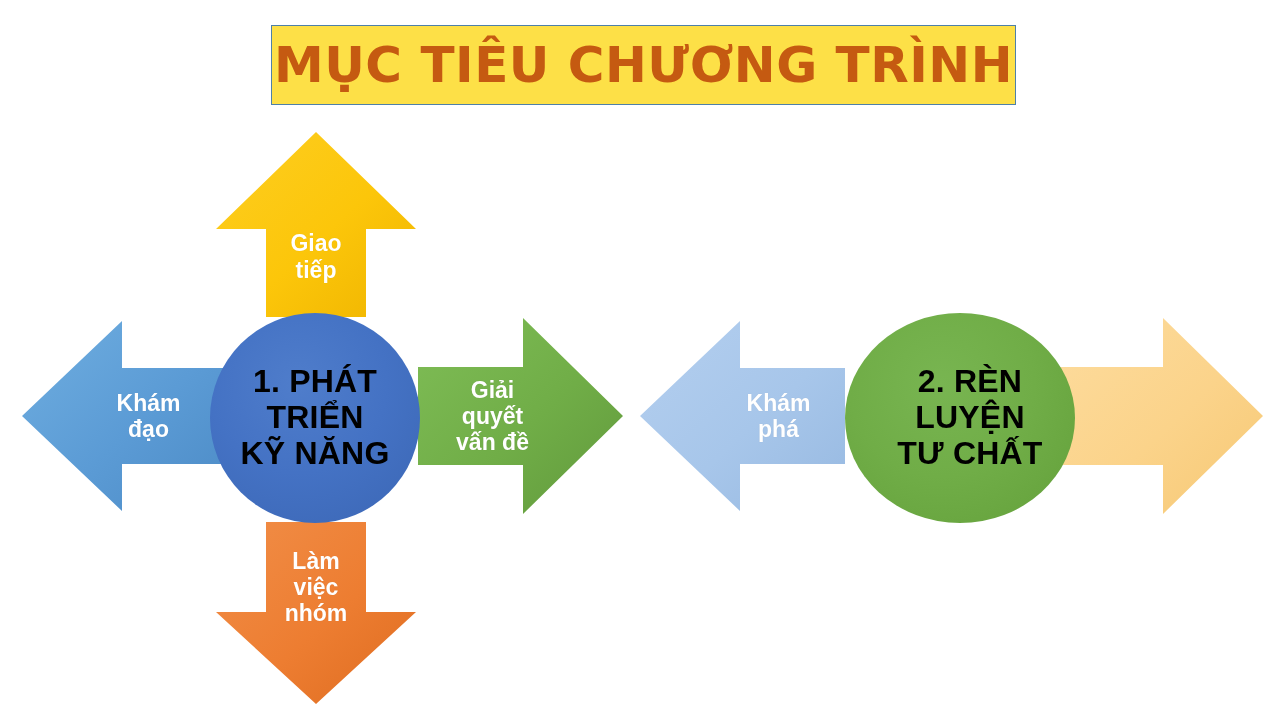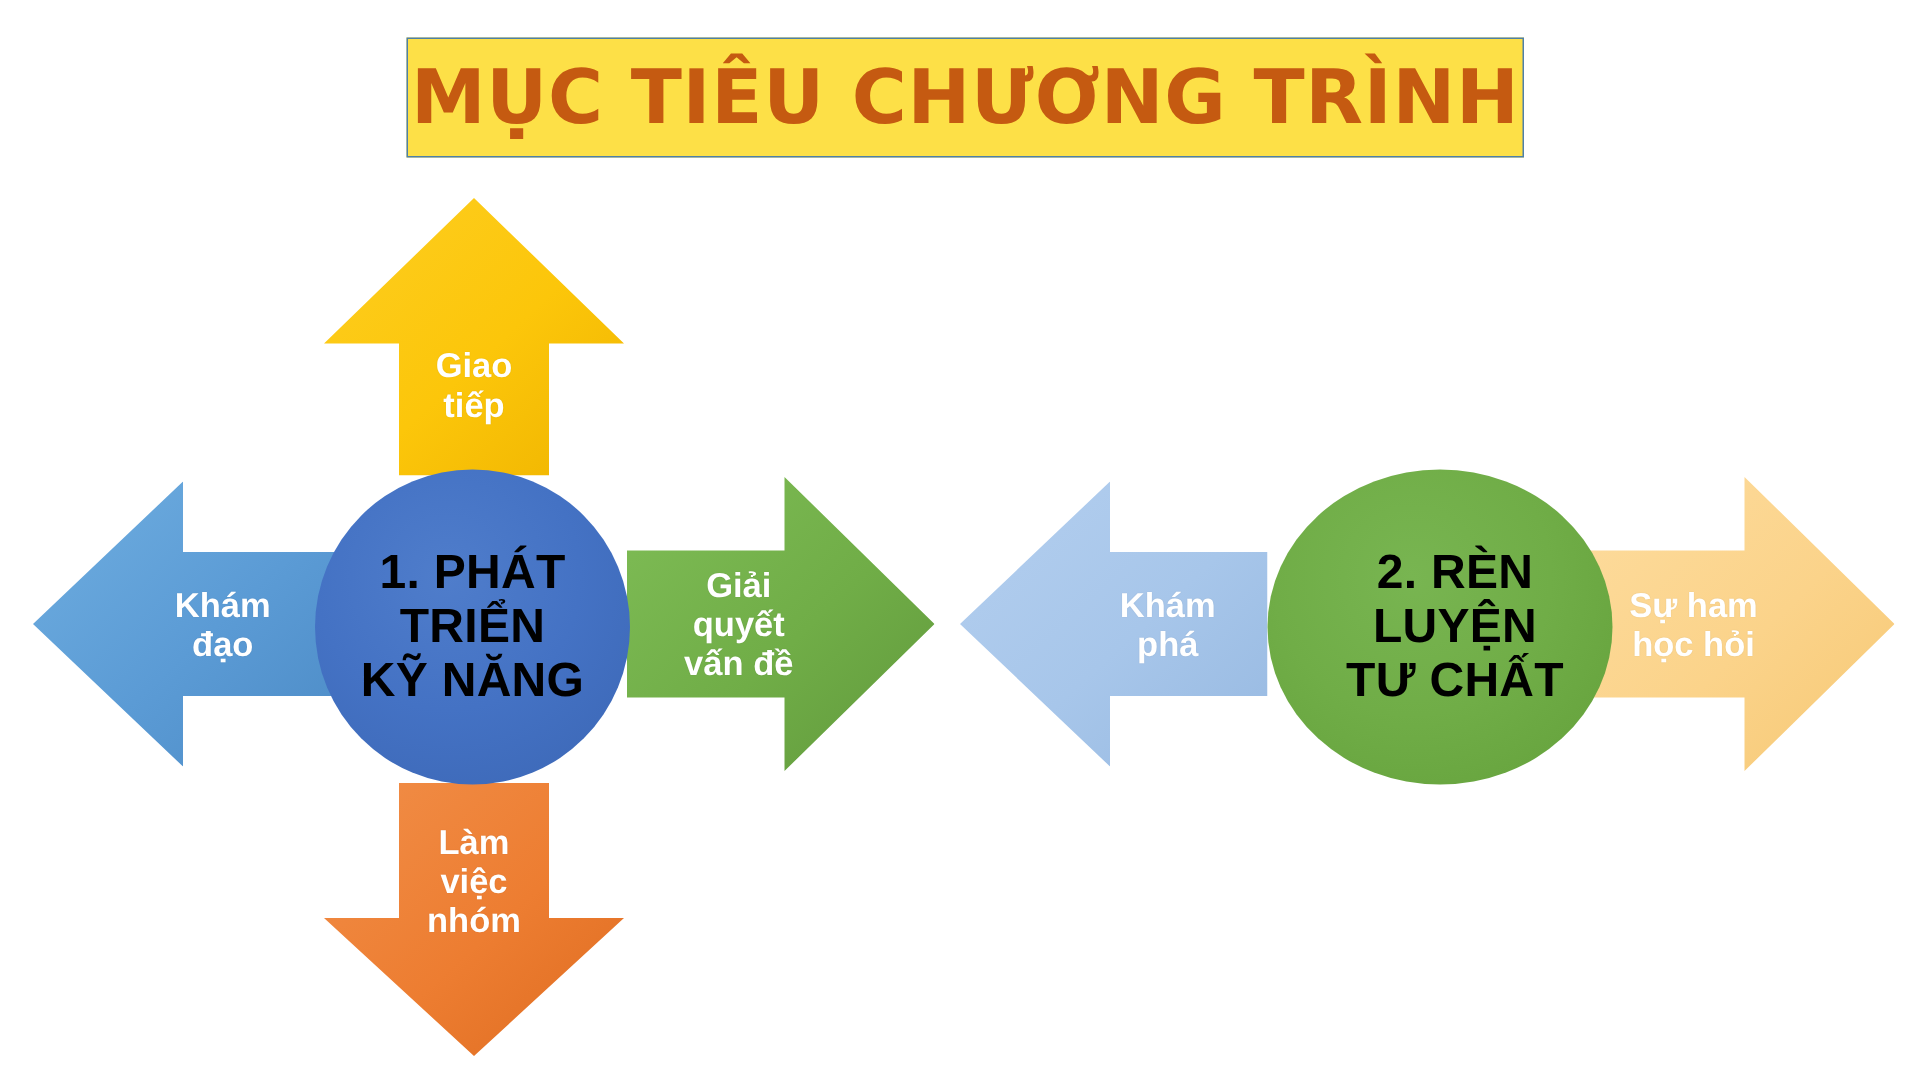--- a/index.html
+++ b/index.html
@@ -244,22 +244,20 @@
       <svg viewBox="0 0 208 196" preserveAspectRatio="none">
         <defs>
           <linearGradient id="gRiR" x1="0" y1="0" x2="1" y2="1">
             <stop offset="0%" stop-color="#FDDC9E"></stop>
             <stop offset="55%" stop-color="#FBD38A"></stop>
             <stop offset="100%" stop-color="#F6C874"></stop>
           </linearGradient>
         </defs>
         <polygon points="208,98 108,0 108,49 0,49 0,147 108,147 108,196" fill="url(#gRiR)"></polygon>
       </svg>
-      <div class="arrow-label">Sự ham
-học hỏi</div>
     </div>
 
 
     <div class="circle" id="circle-right">
       <div class="circle-label">2. RÈN
 LUYỆN
 TƯ CHẤT</div>
     </div>
   </div>
 

